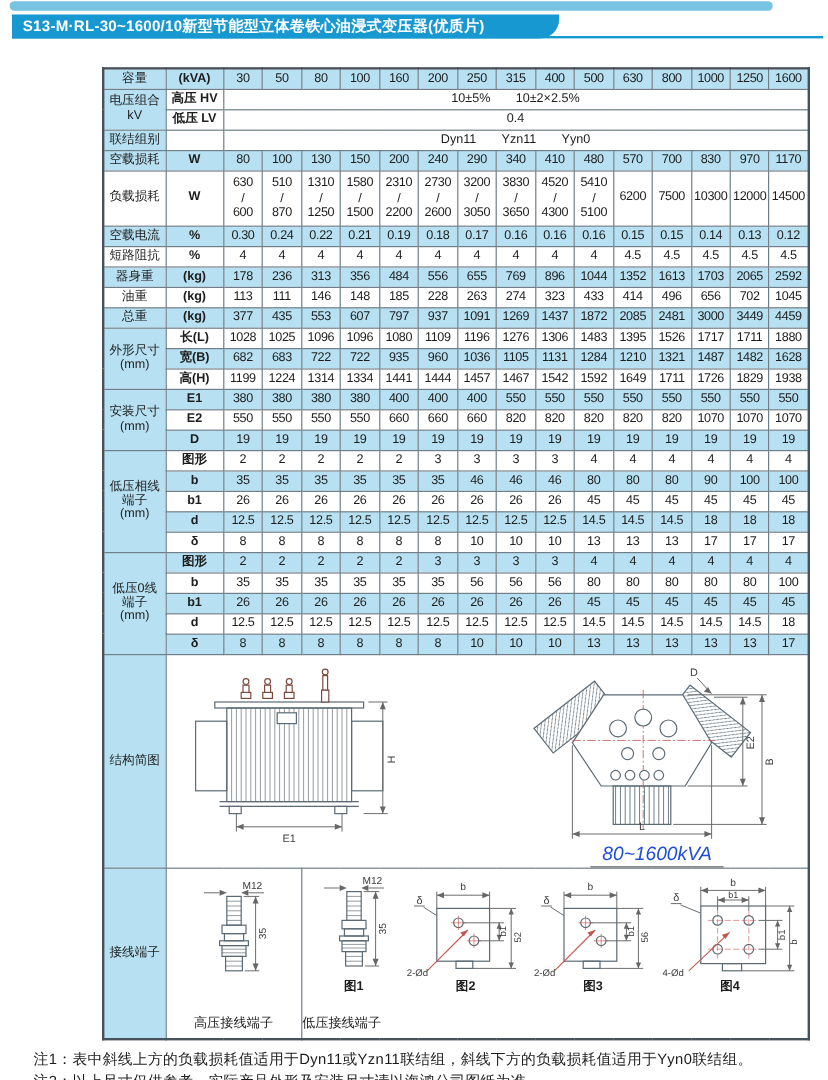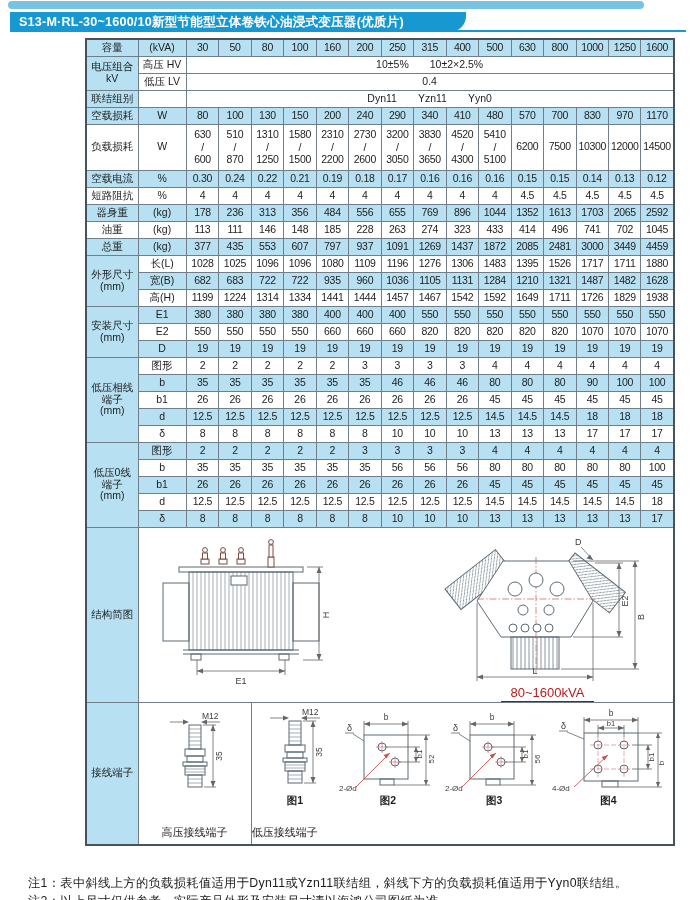--- a/index.html
+++ b/index.html
@@ -15,40 +15,40 @@
   *{box-sizing:border-box;margin:0;padding:0;}
   body{font-family:"Liberation Sans","DejaVu Sans",sans-serif;background:#fff;}
   .page{position:relative;width:690px;height:900px;background:#fff;overflow:hidden;}
 
   .top-band{position:absolute;left:8px;top:1px;width:636px;height:8px;background:var(--band);border-radius:4px;}
   .title-bar{position:absolute;left:10px;top:12px;width:456px;height:20px;background:var(--accent);
     color:#fff;font-size:12.6px;font-weight:bold;line-height:20px;padding-left:9px;
     border-radius:0 0 16px 0;letter-spacing:.2px;white-space:nowrap;}
   .title-rule{position:absolute;left:10px;top:30px;width:676px;height:2px;background:var(--accent);}
 
-  .tbl-wrap{position:absolute;left:85px;top:38px;}
+  .tbl-wrap{position:absolute;left:85px;top:56px;}
   table.spec{border-collapse:collapse;table-layout:fixed;border:2px solid var(--bord-dark);}
   table.spec td{border:1px solid var(--bord);font-size:10.5px;color:var(--ink);
     text-align:center;vertical-align:middle;height:17px;padding:0;line-height:1.12;overflow:hidden;}
   tr.rb td{background:var(--row-blue);}
   tr.rw td{background:#fff;}
   table.spec td.cb{background:var(--row-blue);}
   td.lbl{font-size:10.3px;}
-  td.unit{font-size:10.3px;}
+  td.unit{font-size:10.3px;font-weight:bold;}
   td.val{font-size:10.2px;letter-spacing:-0.3px;}
   tr.tall td{height:46px;}
   tr.tall td.val div{line-height:1.18;}
   td.span-cell{text-align:center;padding-left:110px;font-size:10.6px;}
   td.draw-cell{background:#fff;vertical-align:top;}
   tr.r-struct td{height:168px;}
   tr.r-term td{height:142px;}
 
   .struct-wrap{display:flex;justify-content:center;align-items:flex-start;gap:34px;padding-top:5px;}
   .sv-right-col{display:flex;flex-direction:column;align-items:center;}
-  .kva-caption{font-size:13px;color:#b91c1c;border-bottom:1.4px solid #3a3a3a;padding:0 10px 1px;margin-top:1px;}
+  .kva-caption{font-size:16px;color:#1d4ed8;border-bottom:1.4px solid #3a3a3a;padding:0 10px 1px;margin-top:1px;font-style:italic;}
 
   .hv-cell-inner{display:flex;flex-direction:column;align-items:center;height:140px;padding-top:8px;}
   .hv-cap{margin-top:auto;font-size:11px;padding-bottom:5px;}
   .lv-cell-inner{display:flex;flex-direction:column;height:140px;padding-top:4px;}
   .figrow{display:flex;justify-content:space-evenly;align-items:flex-start;}
   .fig{display:flex;flex-direction:column;align-items:center;}
   .figcap{font-size:10.5px;margin-top:-2px;font-weight:bold;}
   .lv-cap{text-align:left;font-size:11px;margin-top:auto;padding-bottom:5px;}
 
   svg text{font-family:"Liberation Sans","DejaVu Sans",sans-serif;fill:#3c3c3c;}
@@ -262,21 +262,21 @@
             <td class="val">146</td>
             <td class="val">148</td>
             <td class="val">185</td>
             <td class="val">228</td>
             <td class="val">263</td>
             <td class="val">274</td>
             <td class="val">323</td>
             <td class="val">433</td>
             <td class="val">414</td>
             <td class="val">496</td>
-            <td class="val">741</td>
+            <td class="val">656</td>
             <td class="val">702</td>
             <td class="val">1045</td>
           </tr>
           <tr class="rb">
             <td class="lbl">总重</td>
             <td class="unit">(kg)</td>
             <td class="val">377</td>
             <td class="val">435</td>
             <td class="val">553</td>
             <td class="val">607</td>

